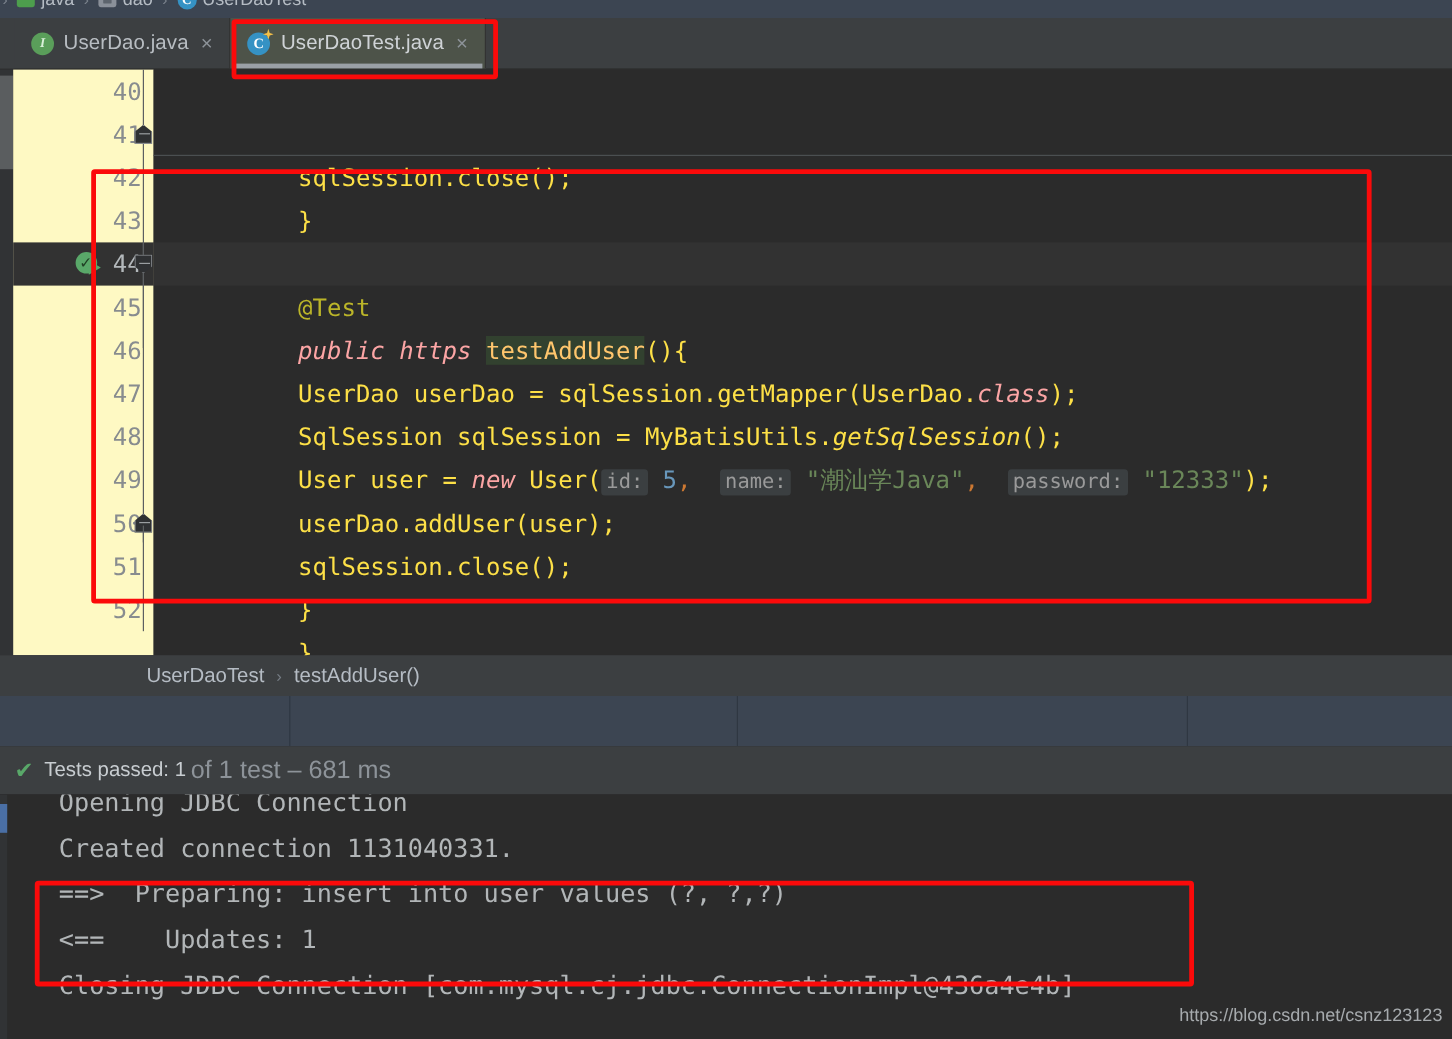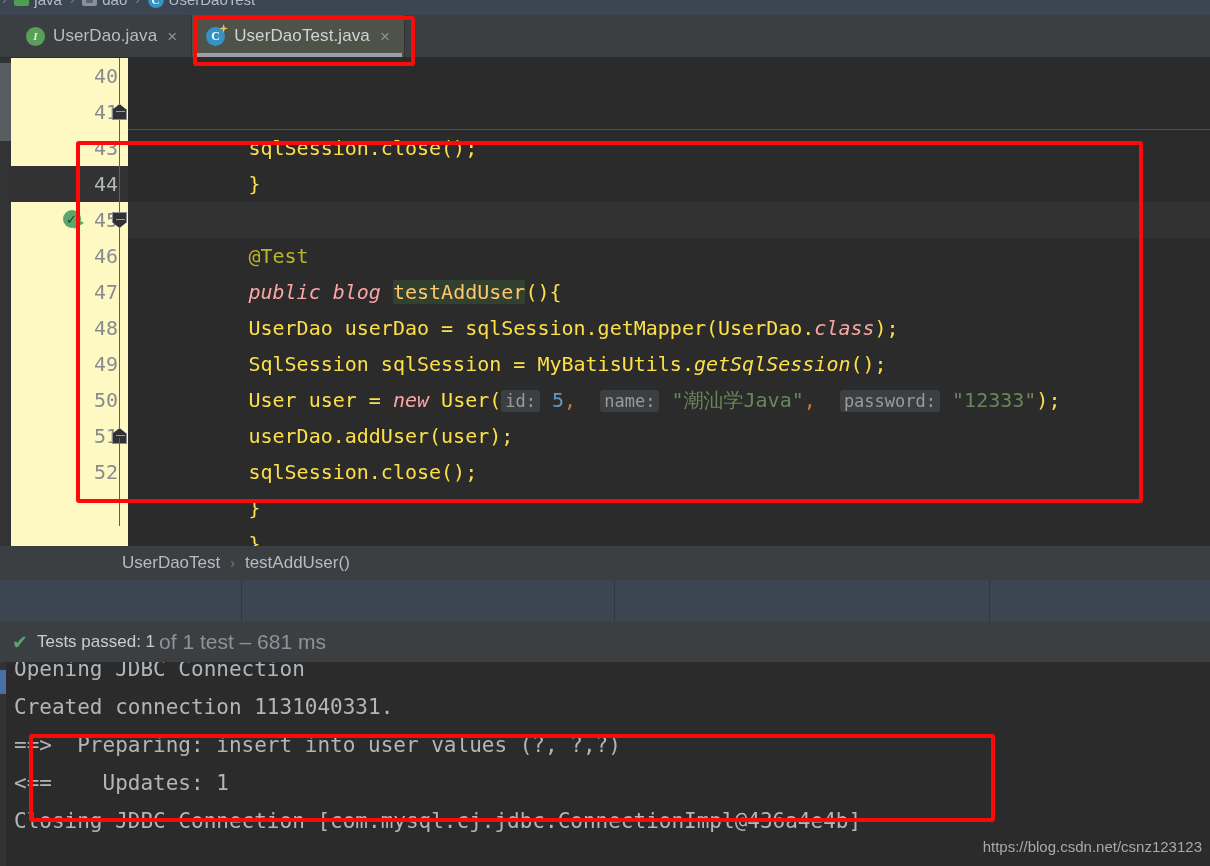--- a/index.html
+++ b/index.html
@@ -194,21 +194,21 @@
     background:#3c3f41; display:flex; align-items:center; gap:9px;
     padding-left:12px;
   }
   .ic-check { color:#59a869; font-size:19px; font-family:"DejaVu Sans",sans-serif; }
   .tb-main { font-size:17px; color:#c8cdd1; }
   .tb-dim  { font-size:21px; color:#8d9399; }
 
   
   .console {
     position:absolute; left:0; top:662px; width:1210px; height:204px;
-    background:#2b2b2b; overflow:hidden;
+    background:#2b2b2b; overflow:hidden;padding-left:35px;
   }
   .console-marks {
     position:absolute; left:0; top:0; width:6px; height:100%; background:#313335;
   }
   .console-mark-blue {
     position:absolute; left:0; top:8px; width:6px; height:24px; background:#4a6fa5;
   }
   .cline {
     position:relative; height:38px; line-height:38px;
     font-family:"DejaVu Sans Mono", monospace; font-size:21px; color:#b2b6b8;
@@ -277,20 +277,21 @@
 
   <div class="editor">
 
     <div class="marker-strip">
       <div class="marker-thumb"></div>
     </div>
 
     <div class="gutter">
       <div class="row">40</div>
       <div class="row">41</div>
+      <div class="row">42</div>
       <div class="row">43</div>
       <div class="row cur">44</div>
       <div class="row">45</div>
       <div class="row">46</div>
       <div class="row">47</div>
       <div class="row">48</div>
       <div class="row">49</div>
       <div class="row">50</div>
       <div class="row">51</div>
       <div class="row">52</div>
@@ -339,21 +340,21 @@
       </div>
 
       <div class="row">
         <span class="rowtext" style="padding-left:52px">
           <span class="t-anno">@Test</span>
         </span>
       </div>
 
       <div class="row cur">
         <span class="rowtext" style="padding-left:52px">
-          <span class="t-kw">public</span><span class="t-plain"> </span><span class="t-kw">blog</span><span class="t-plain"> </span><span class="t-method hl-ident">testAddUser</span><span class="t-plain">(){</span>
+          <span class="t-kw">public</span><span class="t-plain"> </span><span class="t-kw">https</span><span class="t-plain"> </span><span class="t-method hl-ident">testAddUser</span><span class="t-plain">(){</span>
         </span>
       </div>
 
       <div class="row">
         <span class="rowtext" style="padding-left:104px">
           <span class="t-plain">UserDao userDao = sqlSession.getMapper(UserDao.</span><span class="t-kw">class</span><span class="t-plain">);</span>
         </span>
       </div>
 
       <div class="row">

